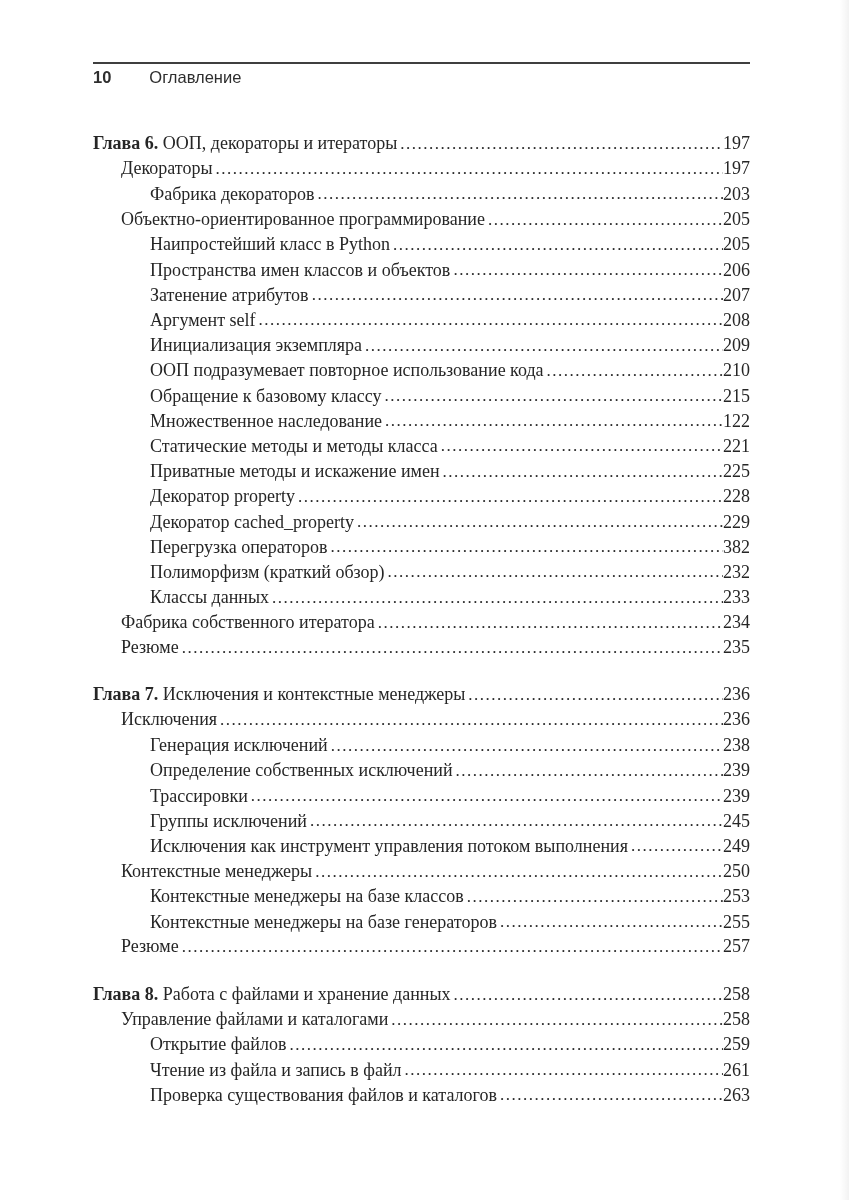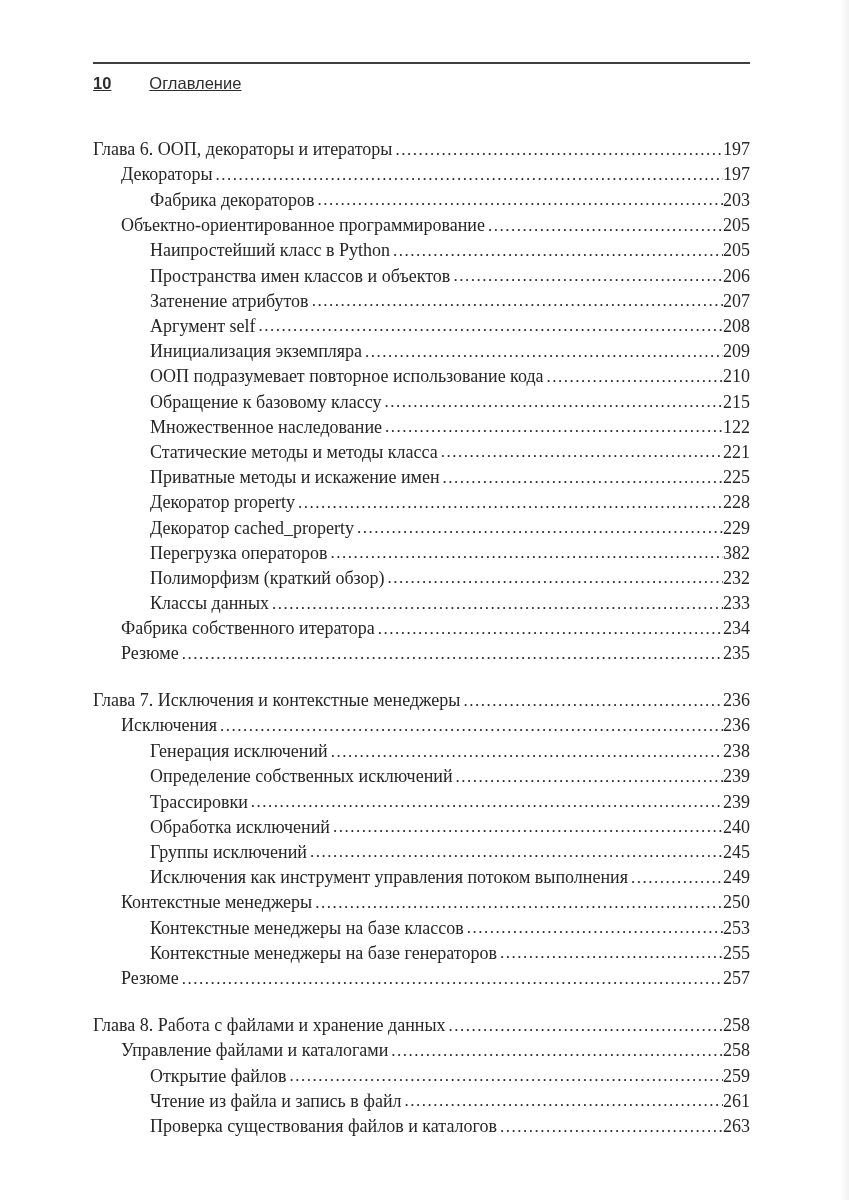--- a/index.html
+++ b/index.html
@@ -29,28 +29,27 @@
     left: 93px;
     top: 0;
     width: 657px;
   }
   .top-rule {
     margin-top: 62px;
     height: 0;
     border-top: 2px solid #3f3f3f;
   }
   .running-header {
-    margin-top: 9px;
+    margin-top: 3px;
     display: flex;
     align-items: flex-end;
     font-family: "Liberation Sans", sans-serif;
     font-size: 16.5px;
     line-height: 20px;
     color: #2e2e2e;
-    text-decoration: underline;
   }
   .running-header .pagenum {
     font-weight: bold;
   }
   .running-header .head-title {
     margin-left: 38px;
   }
   .toc {
     margin-top: 44px;
   }
@@ -59,21 +58,21 @@
   }
   .toc-row {
     display: flex;
     align-items: baseline;
     line-height: 24.2px;
     font-size: 18px;
     white-space: nowrap;
   }
   .toc-row.level-1 { padding-left: 28px; }
   .toc-row.level-2 { padding-left: 57px; align-items: center; }
-  .toc-prefix { font-weight: normal; }
+  .toc-prefix { font-weight: bold; }
   .toc-title { white-space: nowrap; }
   .toc-dots {
     flex: 1 1 auto;
     overflow: hidden;
     margin-left: 3px;
     white-space: nowrap;
   }
   .toc-dots::after {
     content: "...................................................................................................................................................................................................................";
     font-size: 17px;
@@ -221,25 +220,20 @@
           <span class="toc-title">Определение собственных исключений</span>
           <span class="toc-dots"></span>
           <span class="toc-page">239</span>
         </div>
         <div class="toc-row level-2">
           <span class="toc-title">Трассировки</span>
           <span class="toc-dots"></span>
           <span class="toc-page">239</span>
         </div>
         <div class="toc-row level-2">
-          <span class="toc-title">Обработка исключений</span>
-          <span class="toc-dots"></span>
-          <span class="toc-page">240</span>
-        </div>
-        <div class="toc-row level-2">
           <span class="toc-title">Группы исключений</span>
           <span class="toc-dots"></span>
           <span class="toc-page">245</span>
         </div>
         <div class="toc-row level-2">
           <span class="toc-title">Исключения как инструмент управления потоком выполнения</span>
           <span class="toc-dots"></span>
           <span class="toc-page">249</span>
         </div>
         <div class="toc-row level-1">

